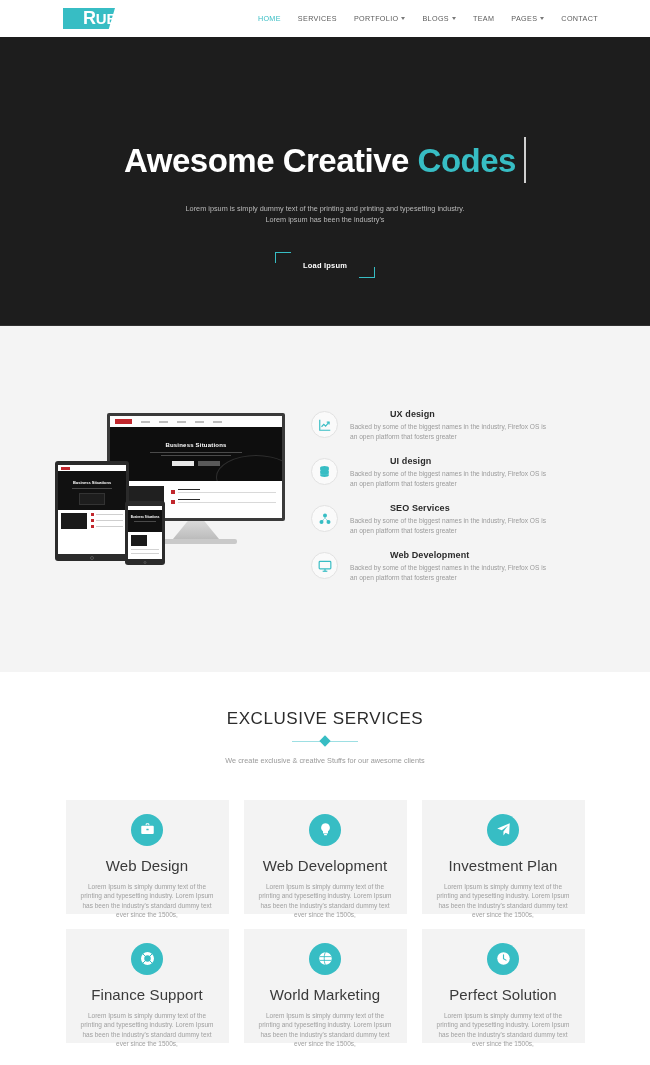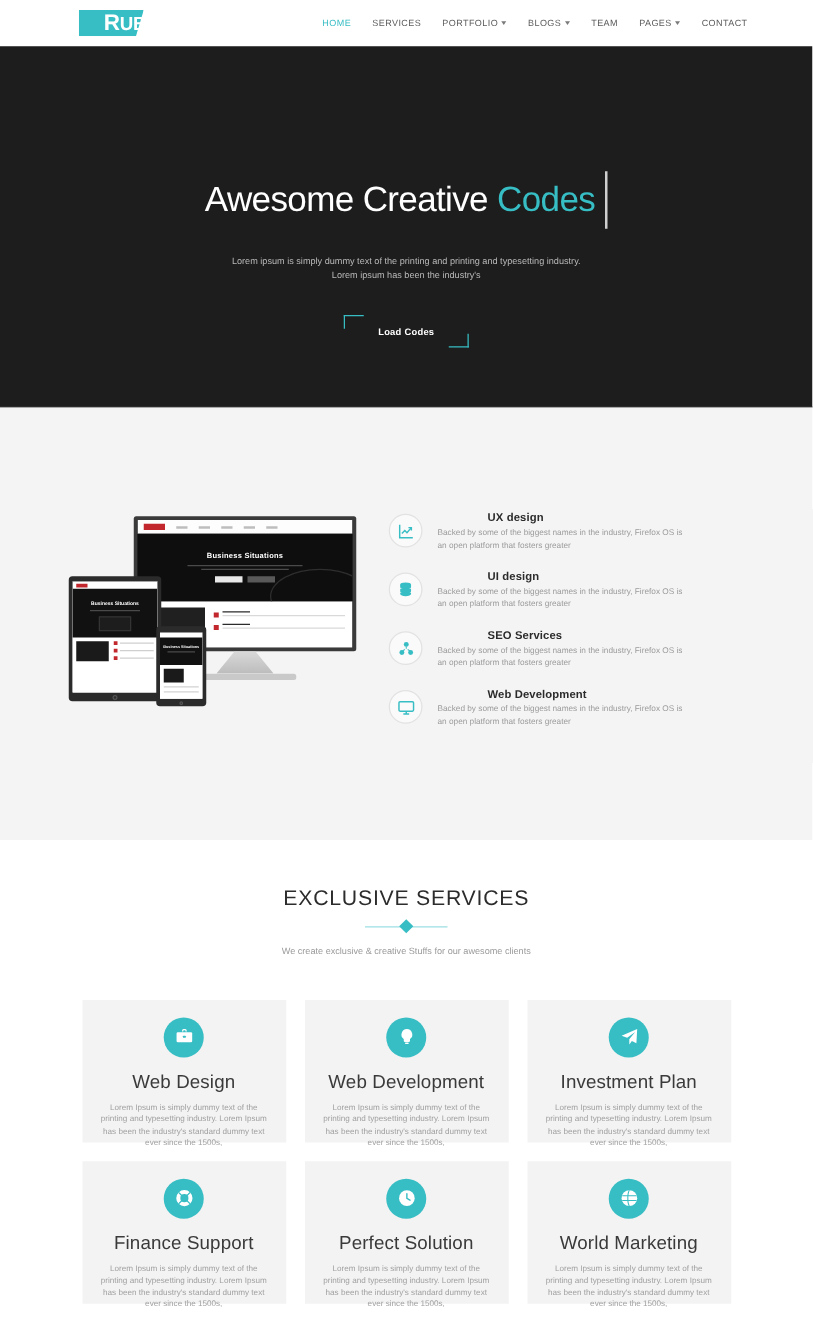--- a/index.html
+++ b/index.html
@@ -83,22 +83,22 @@
     justify-content: flex-start;
     padding-top: 100px;
     border-bottom: 1px solid #303030;
   }
   .hero-title-wrap {
     display: flex;
     align-items: center;
     position: relative;
   }
   .hero-title {
-    font-size: 28px;
-    font-weight: normal;
+    font-size: 33px;
+    font-weight: bold;
     color: #ffffff;
     letter-spacing: -0.5px;
     line-height: 1;
   }
   .hero-title .accent { color: #37bdc4; }
   .hero-caret {
     width: 2px;
     height: 46px;
     background: #cfcfcf;
     margin-left: 8px;
@@ -424,21 +424,21 @@
     <h1 class="hero-title"><span>Awesome Creative </span><span class="accent">Codes</span></h1>
     <div class="hero-caret"></div>
   </div>
   <p class="hero-sub">
     <span>Lorem ipsum is simply dummy text of the printing and printing and typesetting industry.</span><br>
     <span>Lorem ipsum has been the industry's</span>
   </p>
   <div class="load-more-wrap">
     <span class="corner tl"></span>
     <span class="corner br"></span>
-    <span class="load-more-label">Load Codes</span>
+    <span class="load-more-label">Load Ipsum</span>
   </div>
 </section>
 
 <section class="features">
 
   <div class="features-body">
 
     <div class="mockup">
       <div class="monitor">
         <div class="monitor-screen">
@@ -638,30 +638,30 @@
             <path d="M4.6 4.6l4 4M15.4 15.4l4 4M19.4 4.6l-4 4M8.6 15.4l-4 4" stroke="#37bdc4" stroke-width="1.6"></path>
           </svg>
         </div>
         <div class="svc-title">Finance Support</div>
         <div class="svc-desc">Lorem Ipsum is simply dummy text of the printing and typesetting industry. Lorem Ipsum has been the industry's standard dummy text ever since the 1500s,</div>
       </div>
       <div class="svc-card">
         <div class="svc-icon">
           <svg width="15" height="15" viewBox="0 0 24 24" fill="#ffffff">
             <circle cx="12" cy="12" r="10"></circle>
-            <path d="M12 6.2v6.1l4 2.3" stroke="#37bdc4" stroke-width="1.8" fill="none" stroke-linecap="round"></path>
+            <path d="M12 2c-2 3-2 7-2 10s0 7 2 10M2.8 9h18.4M2.8 15h18.4" stroke="#37bdc4" stroke-width="1.4" fill="none"></path>
           </svg>
         </div>
-        <div class="svc-title">Perfect Solution</div>
+        <div class="svc-title">World Marketing</div>
         <div class="svc-desc">Lorem Ipsum is simply dummy text of the printing and typesetting industry. Lorem Ipsum has been the industry's standard dummy text ever since the 1500s,</div>
       </div>
       <div class="svc-card">
         <div class="svc-icon">
           <svg width="15" height="15" viewBox="0 0 24 24" fill="#ffffff">
             <circle cx="12" cy="12" r="10"></circle>
-            <path d="M12 2c-2 3-2 7-2 10s0 7 2 10M2.8 9h18.4M2.8 15h18.4" stroke="#37bdc4" stroke-width="1.4" fill="none"></path>
+            <path d="M12 6.2v6.1l4 2.3" stroke="#37bdc4" stroke-width="1.8" fill="none" stroke-linecap="round"></path>
           </svg>
         </div>
-        <div class="svc-title">World Marketing</div>
+        <div class="svc-title">Perfect Solution</div>
         <div class="svc-desc">Lorem Ipsum is simply dummy text of the printing and typesetting industry. Lorem Ipsum has been the industry's standard dummy text ever since the 1500s,</div>
       </div>
     </div>
 </section>
 
 </body></html>

